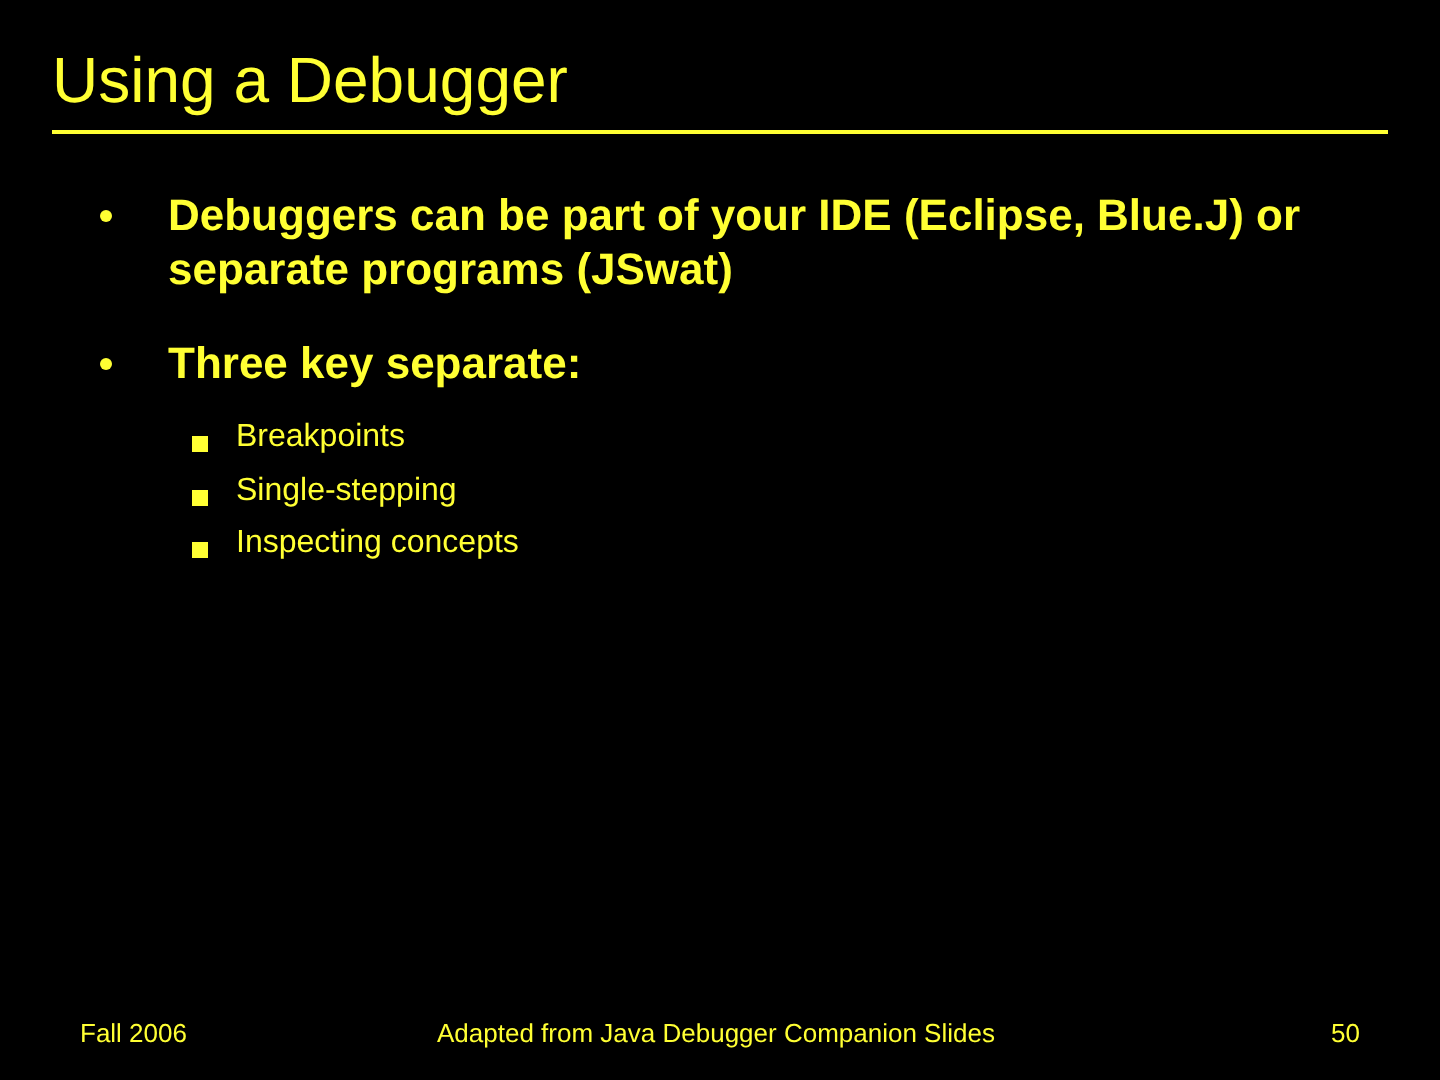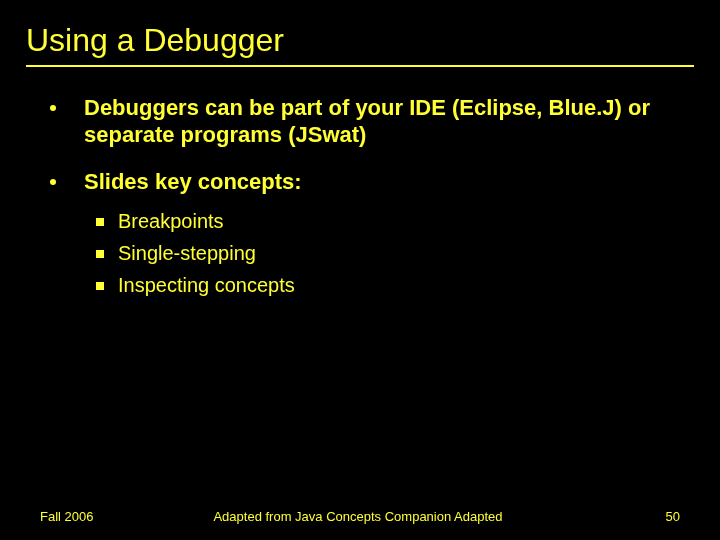--- a/index.html
+++ b/index.html
@@ -48,21 +48,21 @@
     height: 6px;
     border-radius: 50%;
     background: #ffff33;
     margin-top: 10px;
     margin-right: 16px;
   }
   .bullet-1 .txt { flex: 1 1 auto; }
   .bullet-2 {
     display: flex;
     align-items: flex-start;
-    font-size: 20px;
+    font-size: 16px;
     font-weight: normal;
     color: #ffff33;
     line-height: 1.28;
     padding-left: 62px;
     margin-bottom: 6px;
   }
   .bullet-2 .sq {
     flex: 0 0 auto;
     width: 8px;
     height: 8px;
@@ -102,21 +102,21 @@
 
   <div class="body">
 
     <div class="bullet-1">
       <span class="dot"></span>
       <span class="txt">Debuggers can be part of your IDE (Eclipse, Blue.J) or separate programs (JSwat)</span>
     </div>
 
     <div class="bullet-1">
       <span class="dot"></span>
-      <span class="txt">Slides key concepts:</span>
+      <span class="txt">Three key separate:</span>
     </div>
 
     <div class="sublist">
       <div class="bullet-2">
         <span class="sq"></span>
         <span class="txt">Breakpoints</span>
       </div>
       <div class="bullet-2">
         <span class="sq"></span>
         <span class="txt">Single-stepping</span>
@@ -124,17 +124,17 @@
       <div class="bullet-2">
         <span class="sq"></span>
         <span class="txt">Inspecting concepts</span>
       </div>
     </div>
 
   </div>
 
   <div class="footer">
     <span class="left">Fall 2006</span>
-    <span class="center">Adapted from Java Concepts Companion Adapted</span>
+    <span class="center">Adapted from Java Debugger Companion Slides</span>
     <span class="right">50</span>
   </div>
 
 </div>
 
 </body></html>

